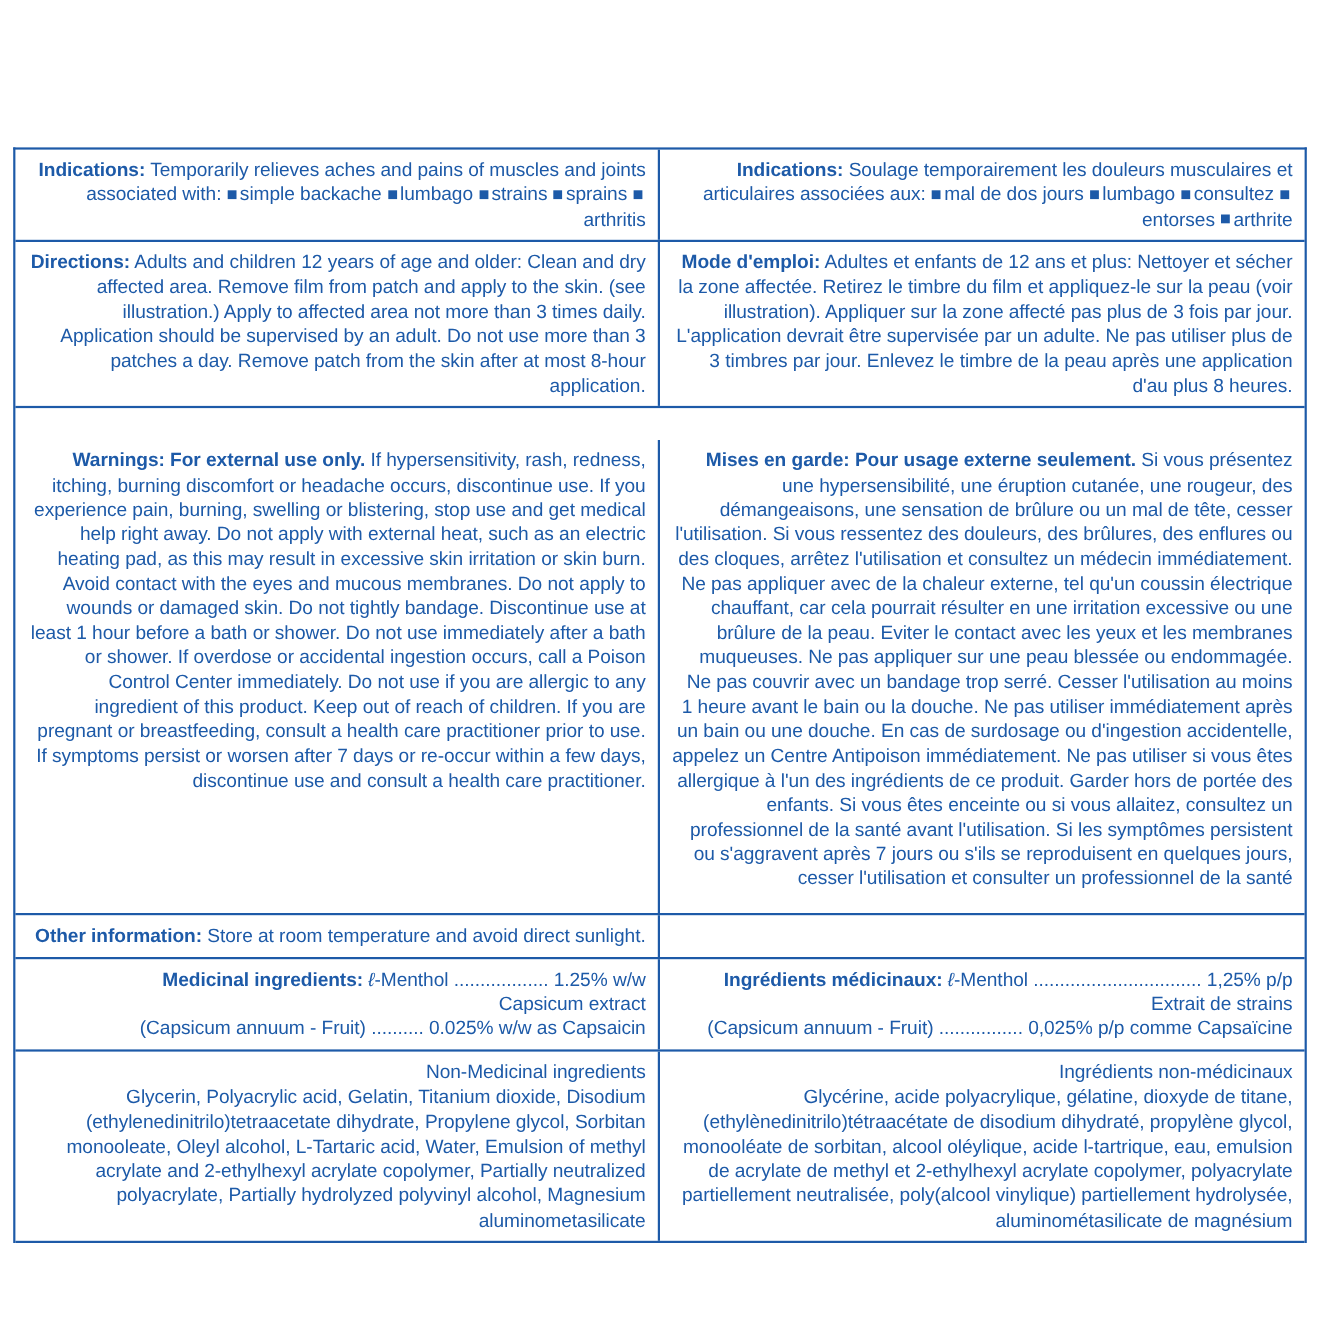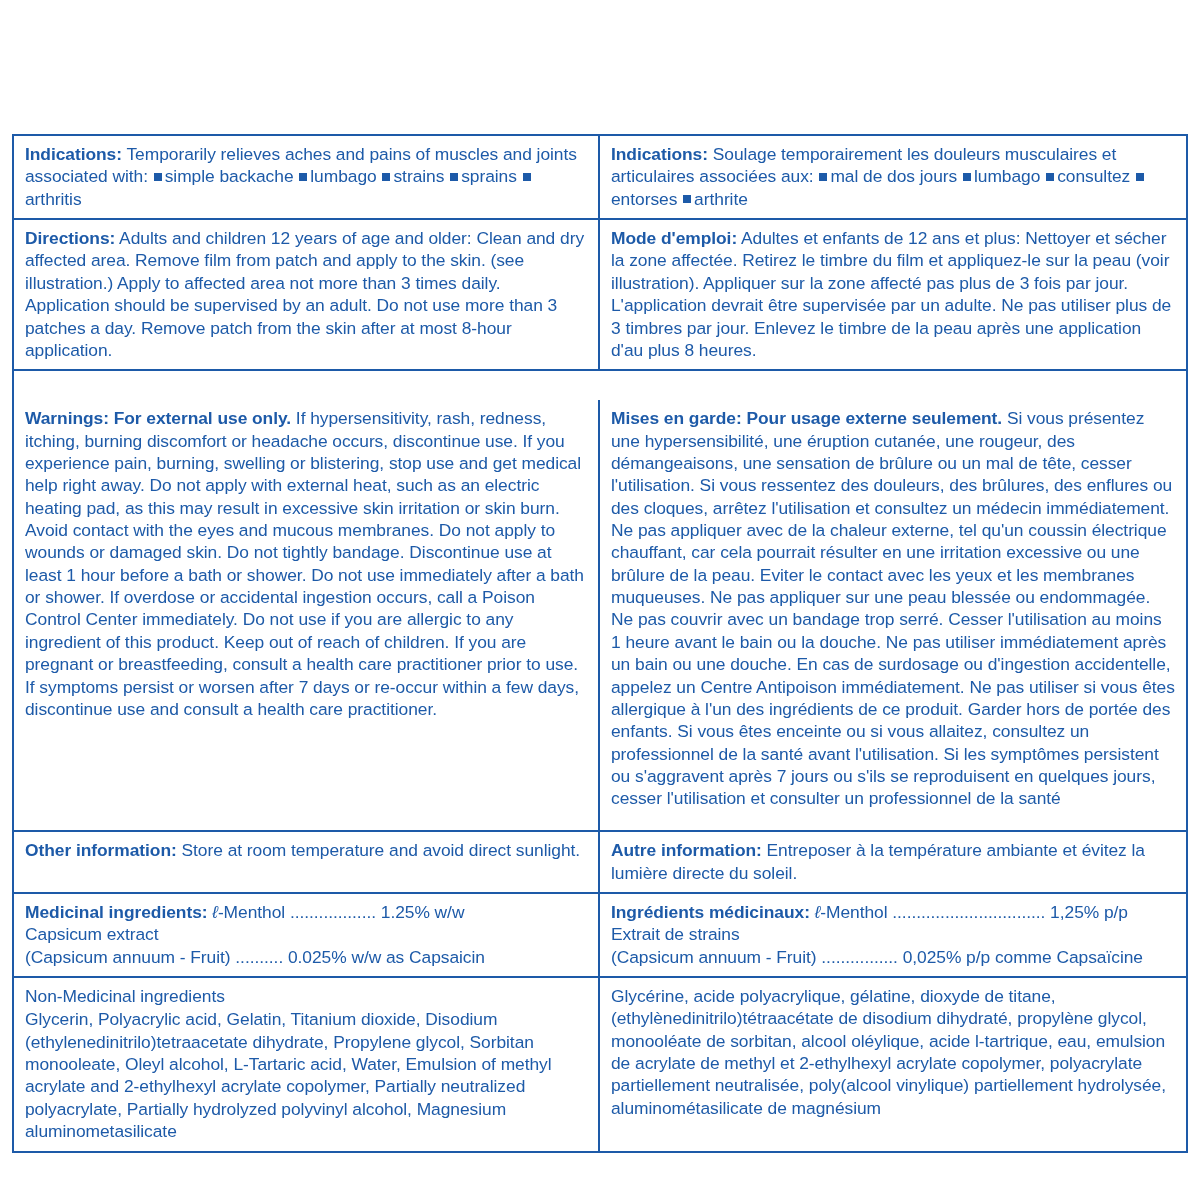--- a/index.html
+++ b/index.html
@@ -38,20 +38,21 @@
   }
 
   .cell {
     width: 50%;
     box-sizing: border-box;
     padding: 7px 11px 8px 11px;
     font-size: 17.4px;
     line-height: 1.285;
     color: #1d5aa8;
     letter-spacing: -0.05px;
+    text-align: right;
   }
   .cell.left {
     border-right: 2px solid #1d5aa8;
   }
 
   .cell b, .cell .hd {
     font-weight: bold;
   }
 
   .hd-block {
@@ -116,23 +117,20 @@
       </div>
       <div class="cell tall">
         <span class="hd">Mises en garde: Pour usage externe seulement.</span><span> Si vous présentez une hypersensibilité, une éruption cutanée, une rougeur, des démangeaisons, une sensation de brûlure ou un mal de tête, cesser l'utilisation. Si vous ressentez des douleurs, des brûlures, des enflures ou des cloques, arrêtez l'utilisation et consultez un médecin immédiatement. Ne pas appliquer avec de la chaleur externe, tel qu'un coussin électrique chauffant, car cela pourrait résulter en une irritation excessive ou une brûlure de la peau. Eviter le contact avec les yeux et les membranes muqueuses. Ne pas appliquer sur une peau blessée ou endommagée. Ne pas couvrir avec un bandage trop serré. Cesser l'utilisation au moins 1 heure avant le bain ou la douche. Ne pas utiliser immédiatement après un bain ou une douche. En cas de surdosage ou d'ingestion accidentelle, appelez un Centre Antipoison immédiatement. Ne pas utiliser si vous êtes allergique à l'un des ingrédients de ce produit. Garder hors de portée des enfants. Si vous êtes enceinte ou si vous allaitez, consultez un professionnel de la santé avant l'utilisation. Si les symptômes persistent ou s'aggravent après 7 jours ou s'ils se reproduisent en quelques jours, cesser l'utilisation et consulter un professionnel de la santé</span>
       </div>
     </div>
 
     <div class="row">
       <div class="cell left">
         <span class="hd">Other information:</span><span> Store at room temperature and avoid direct sunlight.</span>
       </div>
-      <div class="cell">
-        <span class="hd">Autre information:</span><span> Entreposer à la température ambiante et évitez la lumière directe du soleil.</span>
-      </div>
     </div>
 
     <div class="row">
       <div class="cell left">
         <span class="hd">Medicinal ingredients:</span>
         <span class="ital">ℓ</span><span>-Menthol .................. 1.25% w/w</span><br>
         <span>Capsicum extract</span><br>
         <span>(Capsicum annuum - Fruit) .......... 0.025% w/w as Capsaicin</span>
       </div>
       <div class="cell">
@@ -142,18 +140,19 @@
         <span>(Capsicum annuum - Fruit) ................ 0,025% p/p comme Capsaïcine</span>
       </div>
     </div>
 
     <div class="row">
       <div class="cell left">
         <span class="hd-block">Non-Medicinal ingredients</span>
         <span>Glycerin, Polyacrylic acid, Gelatin, Titanium dioxide, Disodium (ethylenedinitrilo)tetraacetate dihydrate, Propylene glycol, Sorbitan monooleate, Oleyl alcohol, L-Tartaric acid, Water, Emulsion of methyl acrylate and 2-ethylhexyl acrylate copolymer, Partially neutralized polyacrylate, Partially hydrolyzed polyvinyl alcohol, Magnesium aluminometasilicate</span>
       </div>
       <div class="cell">
+        <span class="hd-block">Ingrédients non-médicinaux</span>
         <span>Glycérine, acide polyacrylique, gélatine, dioxyde de titane, (ethylènedinitrilo)tétraacétate de disodium dihydraté, propylène glycol, monooléate de sorbitan, alcool oléylique, acide l-tartrique, eau, emulsion de acrylate de methyl et 2-ethylhexyl acrylate copolymer, polyacrylate partiellement neutralisée, poly(alcool vinylique) partiellement hydrolysée, aluminométasilicate de magnésium</span>
       </div>
     </div>
 
   </div>
 </div>
 
 </body></html>

